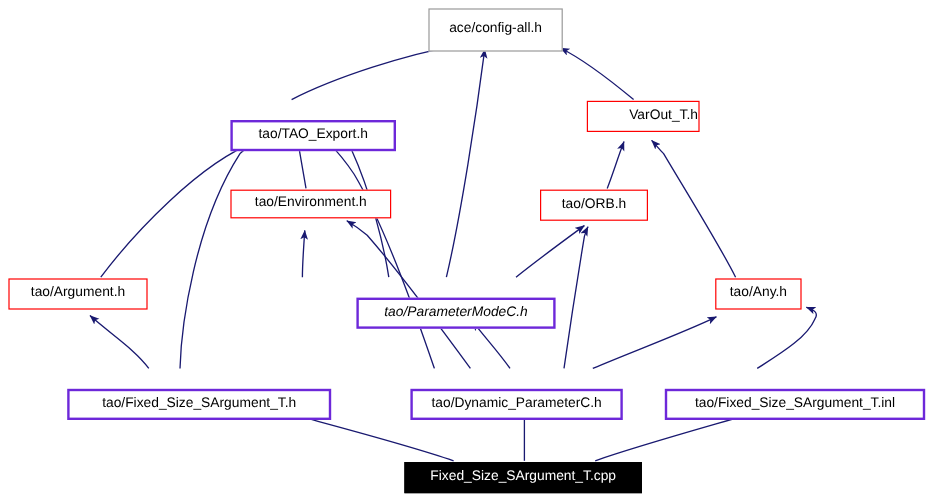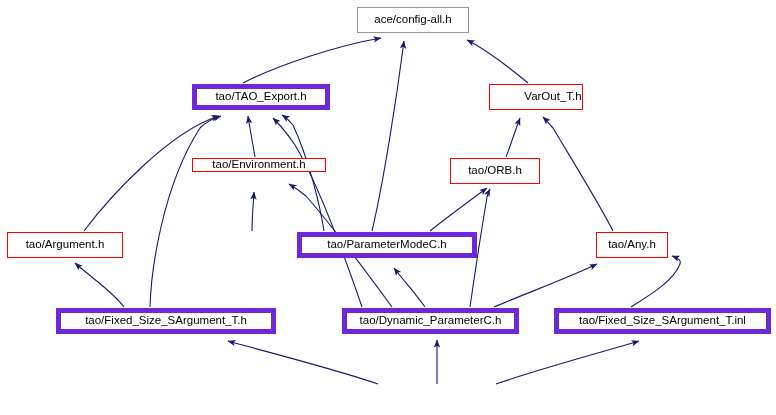--- a/index.html
+++ b/index.html
@@ -18,21 +18,21 @@
     align-items:center;
     justify-content:center;
     background:#ffffff;
     font-size:11.5px;
     line-height:1;
     color:#000000;
     white-space:nowrap;
     letter-spacing:0px;
     z-index:5;
   }
-  .node.black{border:5px solid #6d28d9;}
+  .node.black{border:2px solid #6d28d9;margin-top:16px;}
   .node.red{border:1px solid #ff0000;}
   .node.gray{border:1px solid #999999;}
   .node.filled{background:#000000;color:#ffffff;border:1px solid #000000;}
 </style>
 </head>
 <body>
 
 <div id="stage">
 
   <svg id="edges" viewBox="0 0 776 415" xmlns="http://www.w3.org/2000/svg">
@@ -68,47 +68,50 @@
 
       <path d="M494,307 C 527,293 570,277 597,264"></path>
       <path d="M631,307 C 655,292 673,280 679,266 683,260 677,258 672,256"></path>
 
       <path d="M378,384 C 338,370 271,353 228,341"></path>
       <path d="M437,384 C 437,373 437,354 437,340"></path>
       <path d="M496,384 C 536,370 599,353 639,341"></path>
     </g>
   </svg>
 
-  <div class="node gray" style="left:357px;top:7px;width:112px;height:26px;">
+  <div class="node gray" style="left:357px;top:7px;width:112px;height:36px;">
       <span>ace/config-all.h</span>
     </div>
   <div class="node black" style="left:192px;top:84px;width:138px;height:26px;">
       <span>tao/TAO_Export.h</span>
     </div>
   <div class="node red" style="left:489px;top:84px;width:94px;height:26px;padding-left:34px;">
       <span>VarOut_T.h</span>
     </div>
-  <div class="node red" style="left:192px;top:158px;width:134px;height:14px;">
+  <div class="node red" style="left:192px;top:158px;width:134px;height:24px;">
       <span>tao/Environment.h</span>
     </div>
   <div class="node red" style="left:450px;top:158px;width:90px;height:26px;">
       <span>tao/ORB.h</span>
     </div>
   <div class="node red" style="left:7px;top:232px;width:116px;height:26px;">
       <span>tao/Argument.h</span>
     </div>
-  <div class="node black" style="left:297px;top:232px;width:180px;height:26px;">
+  <div class="node black" style="left:297px;top:232px;width:166px;height:26px;font-style:italic;">
       <span>tao/ParameterModeC.h</span>
     </div>
   <div class="node red" style="left:596px;top:232px;width:72px;height:26px;">
       <span>tao/Any.h</span>
     </div>
   <div class="node black" style="left:56px;top:308px;width:220px;height:26px;">
       <span>tao/Fixed_Size_SArgument_T.h</span>
     </div>
   <div class="node black" style="left:342px;top:308px;width:177px;height:26px;">
       <span>tao/Dynamic_ParameterC.h</span>
     </div>
   <div class="node black" style="left:554px;top:308px;width:217px;height:26px;justify-content:center;">
       <span>tao/Fixed_Size_SArgument_T.inl</span>
     </div>
+  <div class="node filled" style="left:337px;top:385px;width:198px;height:26px;">
+      <span>Fixed_Size_SArgument_T.cpp</span>
+    </div>
 
 </div>
 
 </body></html>

